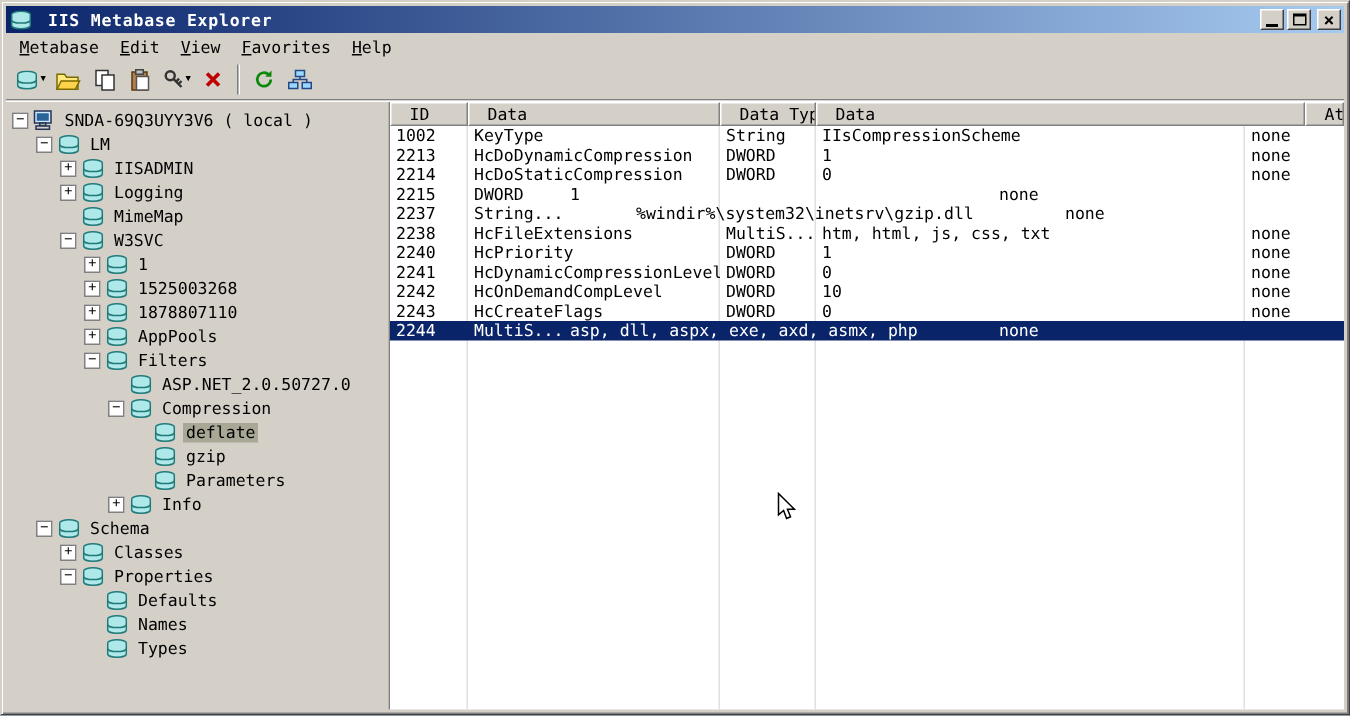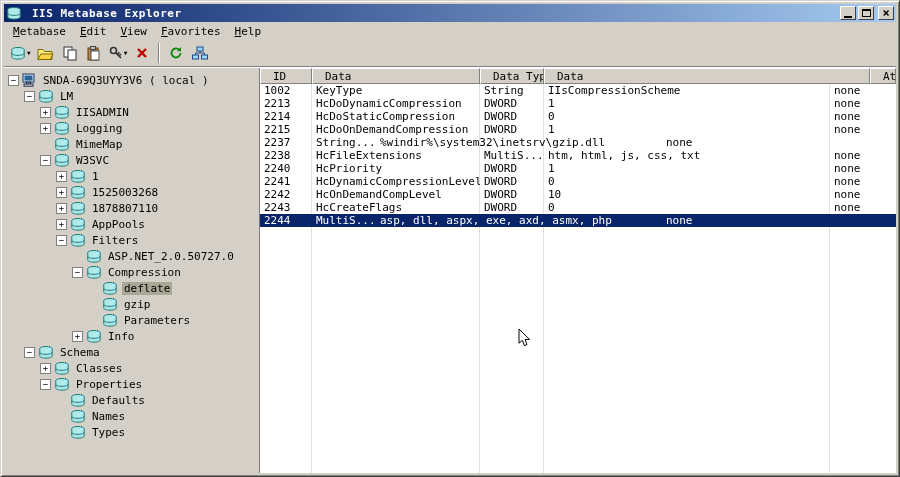--- a/index.html
+++ b/index.html
@@ -507,29 +507,28 @@
           </div>
           <div class="lrow">
             <div class="lcell" style="width: 52px;">2214</div>
             <div class="lcell" style="width: 168px;">HcDoStaticCompression</div>
             <div class="lcell" style="width: 64px;">DWORD</div>
             <div class="lcell" style="width: 286px;">0</div>
             <div class="lcell flex">none</div>
           </div>
           <div class="lrow">
             <div class="lcell" style="width: 52px;">2215</div>
-            <div class="lcell" style="width: 168px;">HcDoOnDemandCompression</div>
             <div class="lcell" style="width: 64px;">DWORD</div>
             <div class="lcell" style="width: 286px;">1</div>
             <div class="lcell flex">none</div>
           </div>
           <div class="lrow">
             <div class="lcell" style="width: 52px;">2237</div>
             <div class="lcell" style="width: 64px;">String...</div>
-            <div class="lcell" style="width: 286px;">%windir%\system32\inetsrv\gzip.dll</div>
+            <div class="lcell" style="width: 286px; margin-left: 44px;">%windir%\system32\inetsrv\gzip.dll</div>
             <div class="lcell flex">none</div>
           </div>
           <div class="lrow">
             <div class="lcell" style="width: 52px;">2238</div>
             <div class="lcell" style="width: 168px;">HcFileExtensions</div>
             <div class="lcell" style="width: 64px;">MultiS...</div>
             <div class="lcell" style="width: 286px;">htm, html, js, css, txt</div>
             <div class="lcell flex">none</div>
           </div>
           <div class="lrow">

